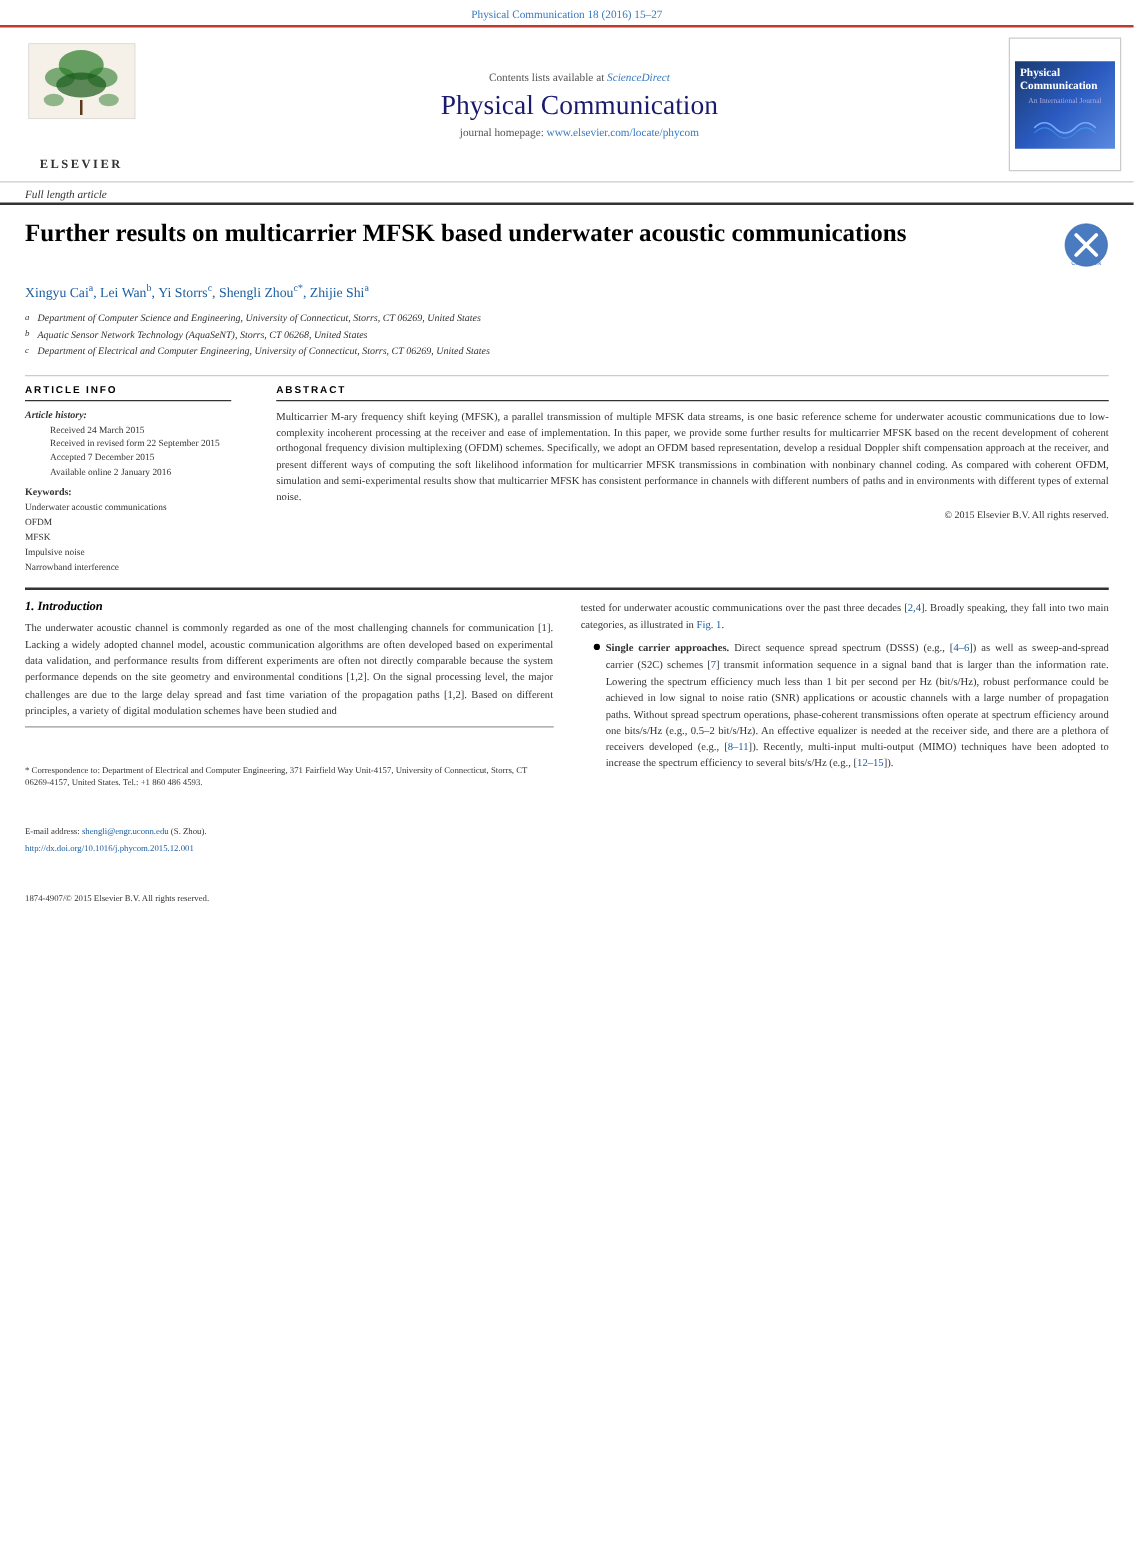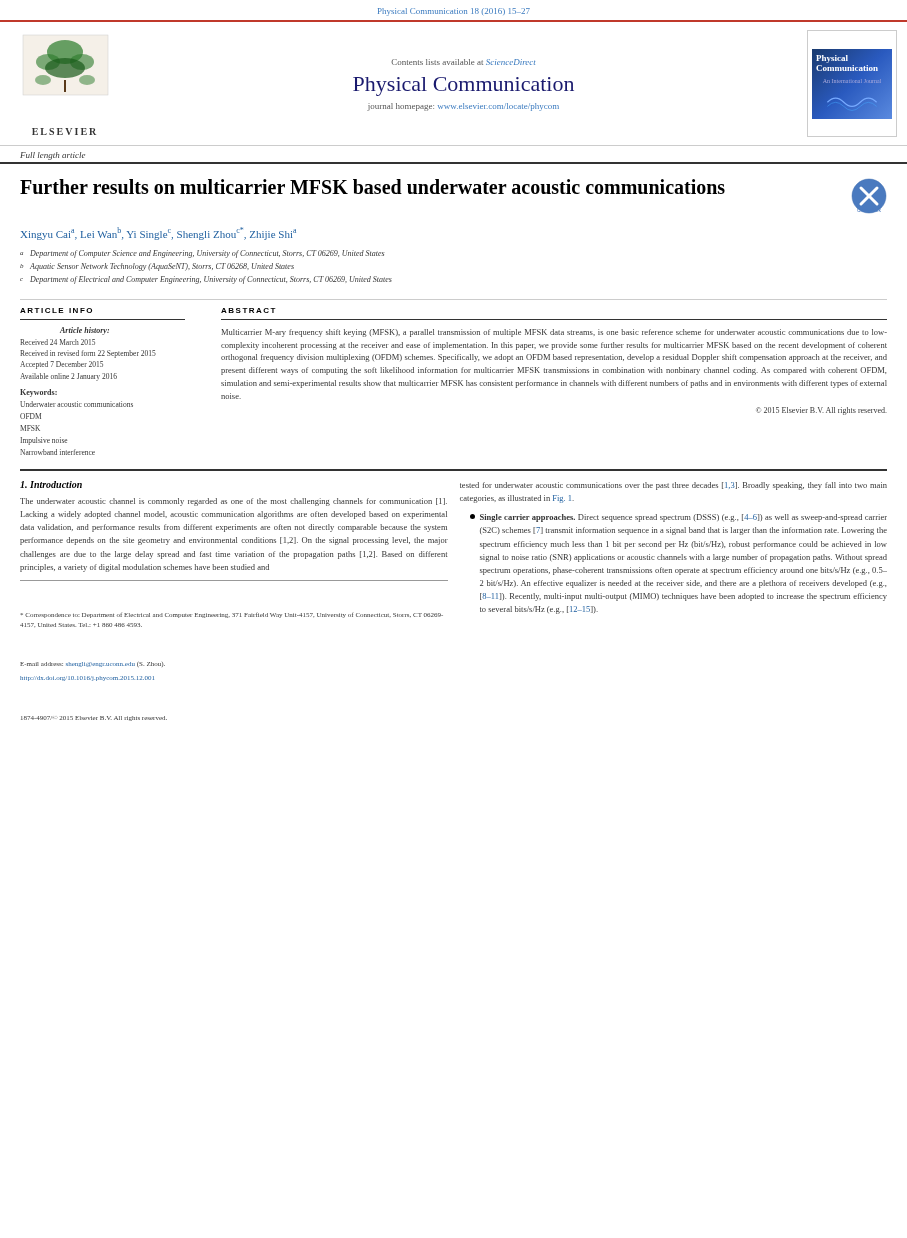--- a/index.html
+++ b/index.html
@@ -154,20 +154,21 @@
     }
 
     .authors-line {
       font-size: 11px;
       color: #2060a0;
       line-height: 1.8;
     }
 
     .author-name {
       color: #2060a0;
+      font-family: Liberation Serif, serif;
     }
 
     .author-sup {
       font-size: 8px;
       vertical-align: super;
       color: #2060a0;
     }
 
     .affiliations {
       margin-top: 4px;
@@ -225,28 +226,28 @@
       border-top: 1px solid #333;
       margin-bottom: 6px;
     }
 
     .article-info-label {
       font-size: 8px;
       font-weight: bold;
       font-style: italic;
       color: #333;
       margin-bottom: 2px;
-      margin-left: 40px;
     }
 
     .article-info-content {
       font-size: 7.5px;
       color: #333;
       line-height: 1.5;
       margin-bottom: 6px;
+      margin-left: 20px;
     }
 
     .keywords-label {
       font-size: 8px;
       font-weight: bold;
       color: #333;
       margin-bottom: 2px;
     }
 
     .keywords-list {
@@ -271,21 +272,21 @@
 
     .body-divider {
       border: none;
       border-top: 2px solid #333;
       margin: 10px 20px 8px;
     }
 
     .body-section {
       display: flex;
       padding: 0 20px;
-      gap: 12px;
+      gap: 22px;
     }
 
     .body-left {
       flex: 1;
     }
 
     .body-right {
       flex: 1;
     }
 
@@ -419,21 +420,21 @@
     <line x1="10" y1="10" x2="26" y2="26" stroke="white" stroke-width="3" stroke-linecap="round"></line>
     <line x1="26" y1="10" x2="10" y2="26" stroke="white" stroke-width="3" stroke-linecap="round"></line>
     <text x="18" y="34" text-anchor="middle" fill="#4a7abf" font-size="5" font-family="Arial">CrossMark</text>
   </svg>
 </div>
 
 <div class="authors-section">
   <div class="authors-line">
     <span class="author-name">Xingyu Cai</span><span class="author-sup">a</span>,
     <span class="author-name">Lei Wan</span><span class="author-sup">b</span>,
-    <span class="author-name">Yi Single</span><span class="author-sup">c</span>,
+    <span class="author-name">Yi Storrs</span><span class="author-sup">c</span>,
     <span class="author-name">Shengli Zhou</span><span class="author-sup">c*</span>,
     <span class="author-name">Zhijie Shi</span><span class="author-sup">a</span>
   </div>
   <div class="affiliations">
     <div class="affil-line">
       <span class="affil-sup">a</span>
       <span>Department of Computer Science and Engineering, University of Connecticut, Storrs, CT 06269, United States</span>
     </div>
     <div class="affil-line">
       <span class="affil-sup">b</span>
@@ -499,21 +500,21 @@
       <span>(S. Zhou).</span>
     </div>
     <div class="footnote-text" style="margin-top:4px;">
       <span class="footnote-link">http://dx.doi.org/10.1016/j.phycom.2015.12.001</span>
     </div>
     <div class="footnote-text">1874-4907/© 2015 Elsevier B.V. All rights reserved.</div>
   </div>
 
   <div class="body-right">
     <div class="body-text">
-      tested for underwater acoustic communications over the past three decades [<span class="ref-inline">1,3</span>]. Broadly speaking, they fall into two main categories, as illustrated in <span class="body-link">Fig. 1</span>.
+      tested for underwater acoustic communications over the past three decades [<span class="ref-inline">2,4</span>]. Broadly speaking, they fall into two main categories, as illustrated in <span class="body-link">Fig. 1</span>.
     </div>
     <div class="bullet-section">
       <div class="bullet-item">
         <div class="bullet-dot"></div>
         <div class="bullet-text">
           <strong>Single carrier approaches.</strong>
           Direct sequence spread spectrum (DSSS) (e.g., [<span class="ref-inline">4–6</span>]) as well as sweep-and-spread carrier (S2C) schemes [<span class="ref-inline">7</span>] transmit information sequence in a signal band that is larger than the information rate. Lowering the spectrum efficiency much less than 1 bit per second per Hz (bit/s/Hz), robust performance could be achieved in low signal to noise ratio (SNR) applications or acoustic channels with a large number of propagation paths. Without spread spectrum operations, phase-coherent transmissions often operate at spectrum efficiency around one bits/s/Hz (e.g., 0.5–2 bit/s/Hz). An effective equalizer is needed at the receiver side, and there are a plethora of receivers developed (e.g., [<span class="ref-inline">8–11</span>]). Recently, multi-input multi-output (MIMO) techniques have been adopted to increase the spectrum efficiency to several bits/s/Hz (e.g., [<span class="ref-inline">12–15</span>]).
         </div>
       </div>
     </div>

